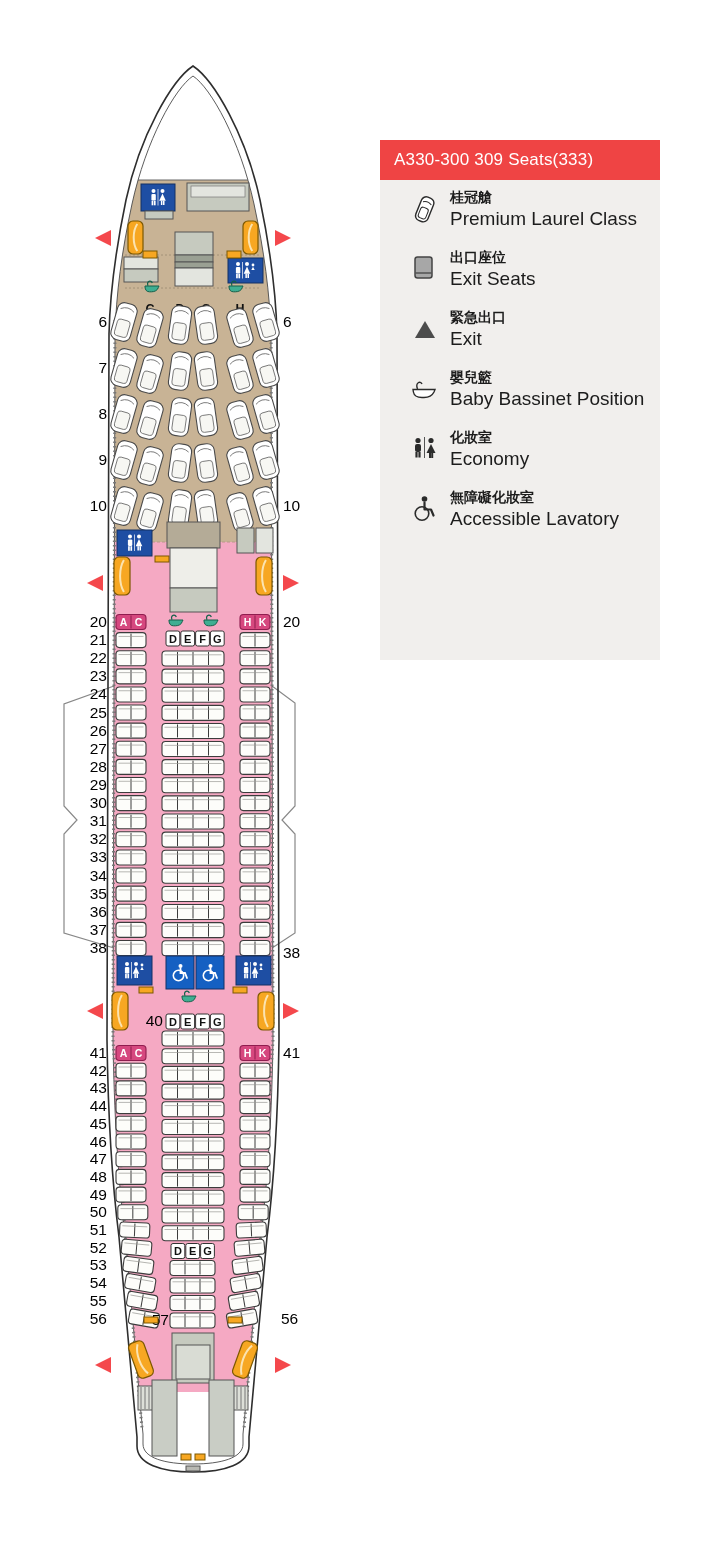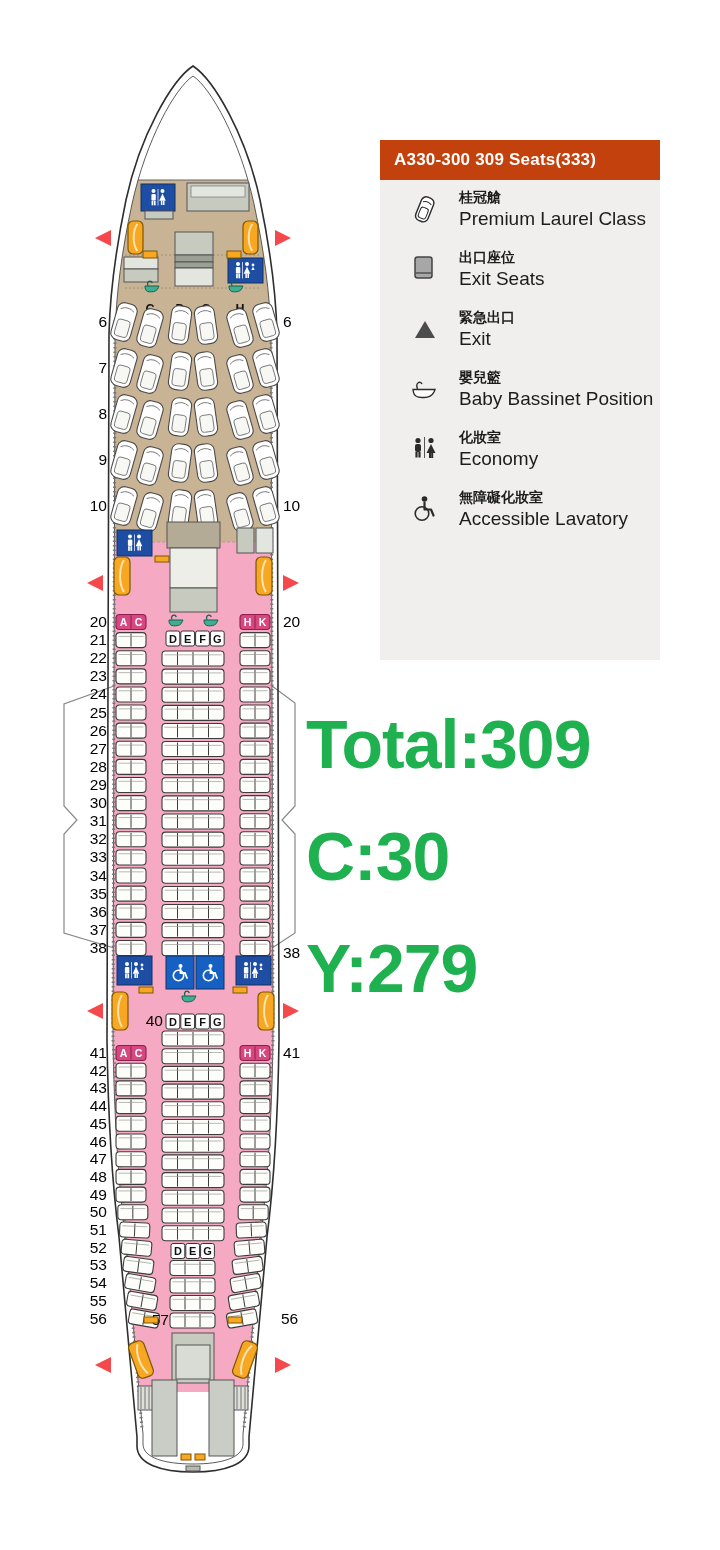--- a/index.html
+++ b/index.html
@@ -1,26 +1,26 @@
 <!DOCTYPE html>
 <html><head>
 <meta charset="utf-8">
 <style>
   html,body{margin:0;padding:0;background:#fff;}
   #page{position:relative;width:720px;height:1550px;background:#fff;overflow:hidden;
         font-family:"Liberation Sans",sans-serif;}
   #seatmap-svg{position:absolute;left:0;top:0;}
   
   #legend{position:absolute;left:380px;top:140px;width:280px;height:520px;background:#f1efed;}
-  #legend-header{height:40px;background:#c2410c;color:#fff;font-size:17px;font-weight:bold;
+  #legend-header{height:40px;background:#ef4444;color:#fff;font-size:17px;font-weight:normal;
                  display:flex;align-items:center;padding-left:14px;letter-spacing:.2px;}
   .legend-item{height:60px;display:flex;align-items:center;}
   .legend-icon{width:34px;height:34px;margin-left:28px;flex:0 0 34px;display:flex;
                align-items:center;justify-content:center;}
-  .legend-text{margin-left:17px;line-height:1.25;}
+  .legend-text{margin-left:8px;line-height:1.25;}
   .legend-zh{font-size:14px;font-weight:bold;color:#1c1c1c;}
   .legend-en{font-size:19px;color:#1c1c1c;}
   
   #summary{position:absolute;left:306px;top:688px;color:#1fb150;font-weight:bold;}
   #summary div{font-size:68px;line-height:112px;letter-spacing:-1px;white-space:nowrap;}
 </style>
 </head>
 <body>
 
 <div id="page">
@@ -1132,18 +1132,13 @@
             </svg>
           </div>
           <div class="legend-text">
             <div class="legend-zh">無障礙化妝室</div>
             <div class="legend-en">Accessible Lavatory</div>
           </div>
         </div>
       </div>
   </div>
 
-  <div id="summary">
-    <div>Total:309</div>
-    <div>C:30</div>
-    <div>Y:279</div>
-  </div>
 </div>
 
 </body></html>

